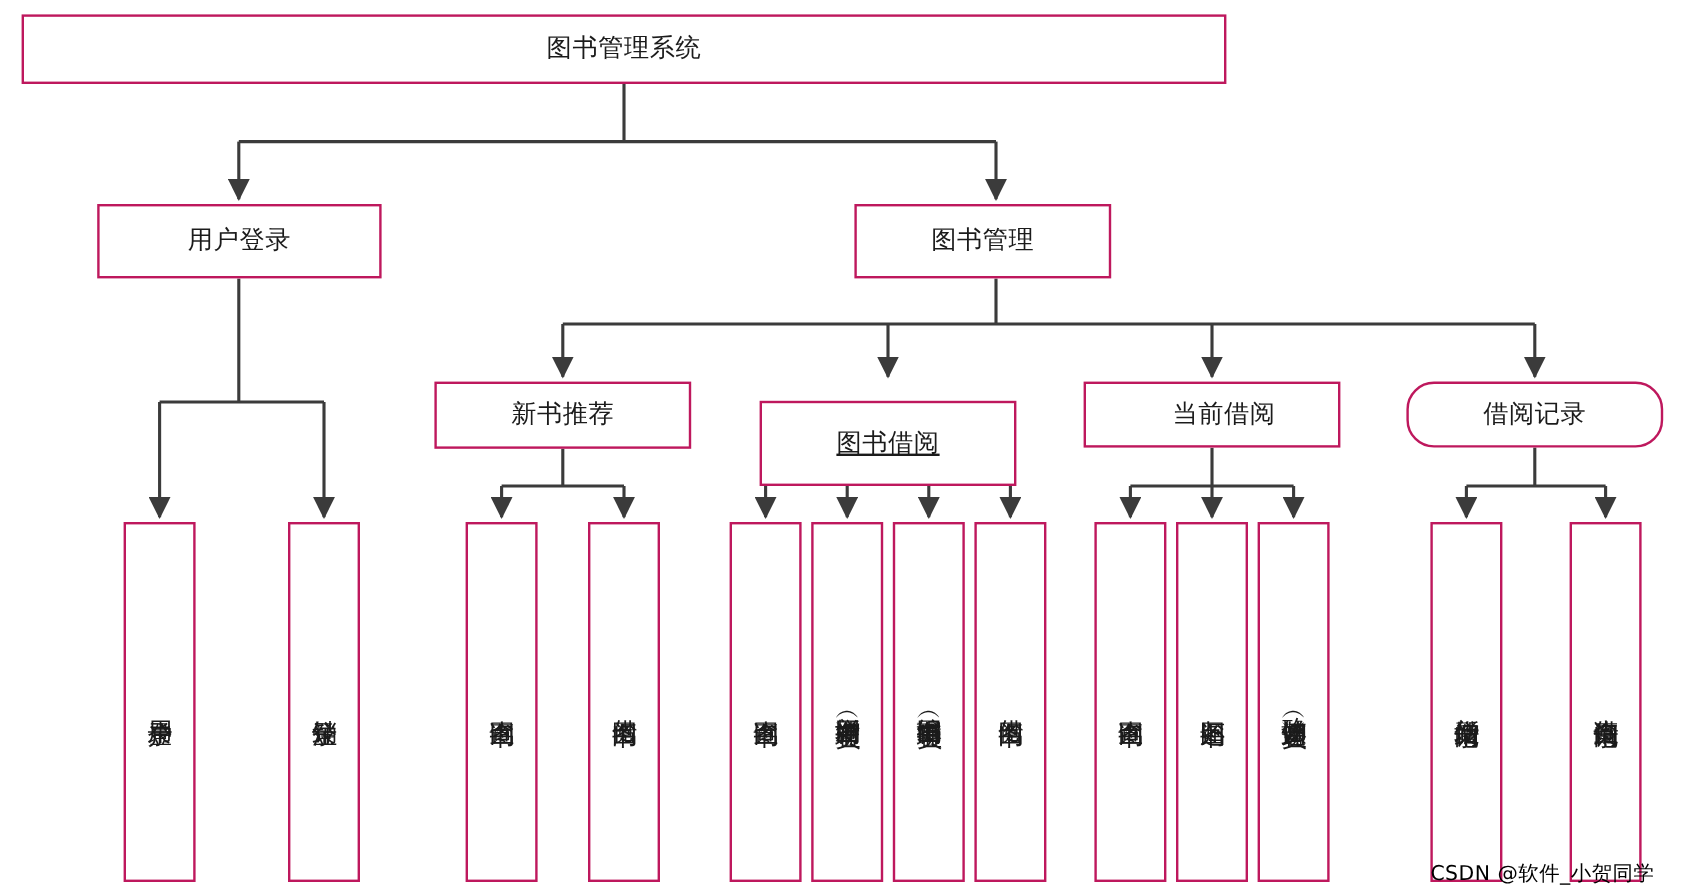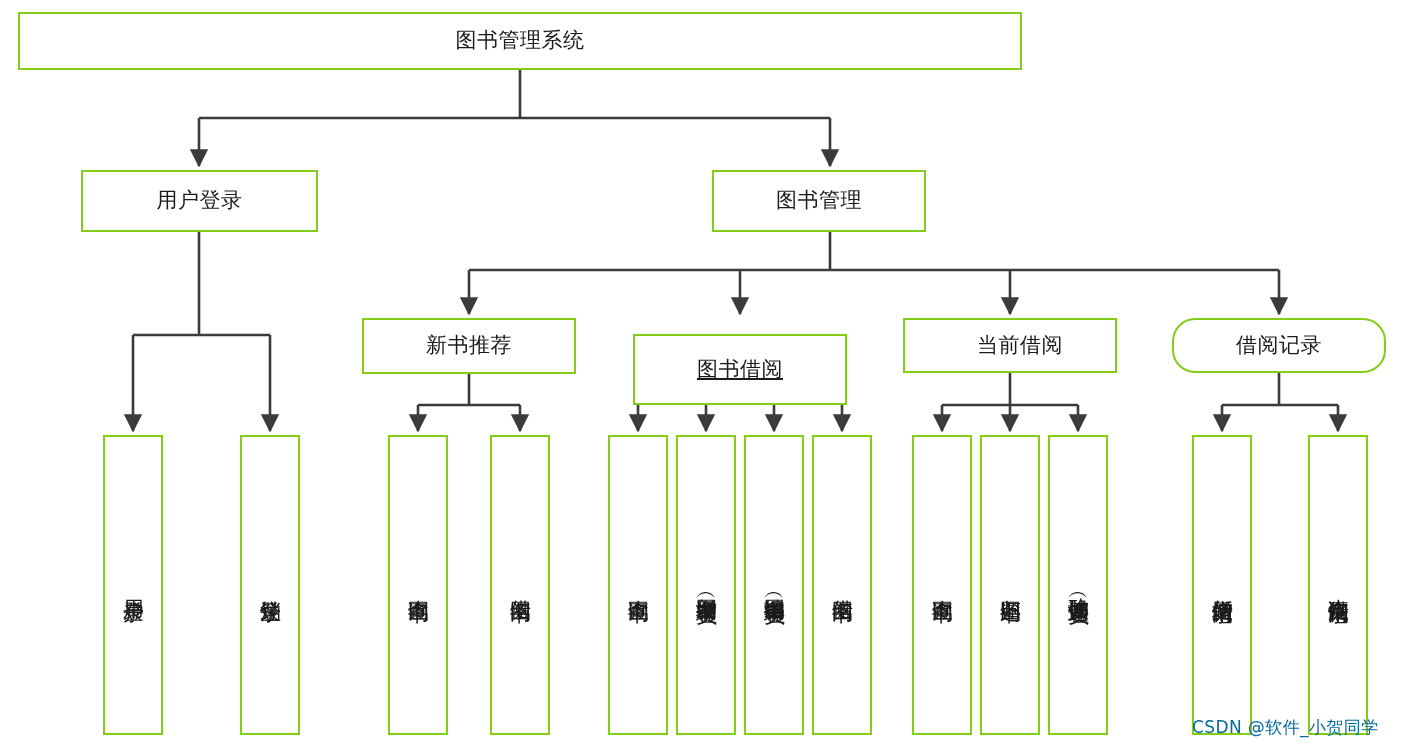--- a/index.html
+++ b/index.html
@@ -21,21 +21,21 @@
   #flow-svg {
     position: absolute;
     left: 0;
     top: 0;
     width: 1405px;
     height: 747px;
   }
   .node {
     position: absolute;
     box-sizing: border-box;
-    border: 2px solid #84cc16;
+    border: 2px solid #be185d;
     background: #ffffff;
     display: flex;
     align-items: center;
     justify-content: center;
     color: #1b1b1b;
   }
   .node-label {
     font-size: 21px;
     line-height: 1.12;
     letter-spacing: 0.5px;
@@ -50,21 +50,21 @@
     text-orientation: upright;
     white-space: normal;
     font-size: 21px;
     line-height: 1.28;
     letter-spacing: 1px;
     max-height: 286px;
   }
   .watermark {
     position: absolute;
     font-size: 17px;
-    color: #0369a1;
+    color: #000000;
     white-space: nowrap;
     letter-spacing: 0.4px;
     font-family: "DejaVu Sans", "Liberation Sans", sans-serif;
   }
 </style>
 </head>
 <body>
 
 <div id="diagram-root">
 

